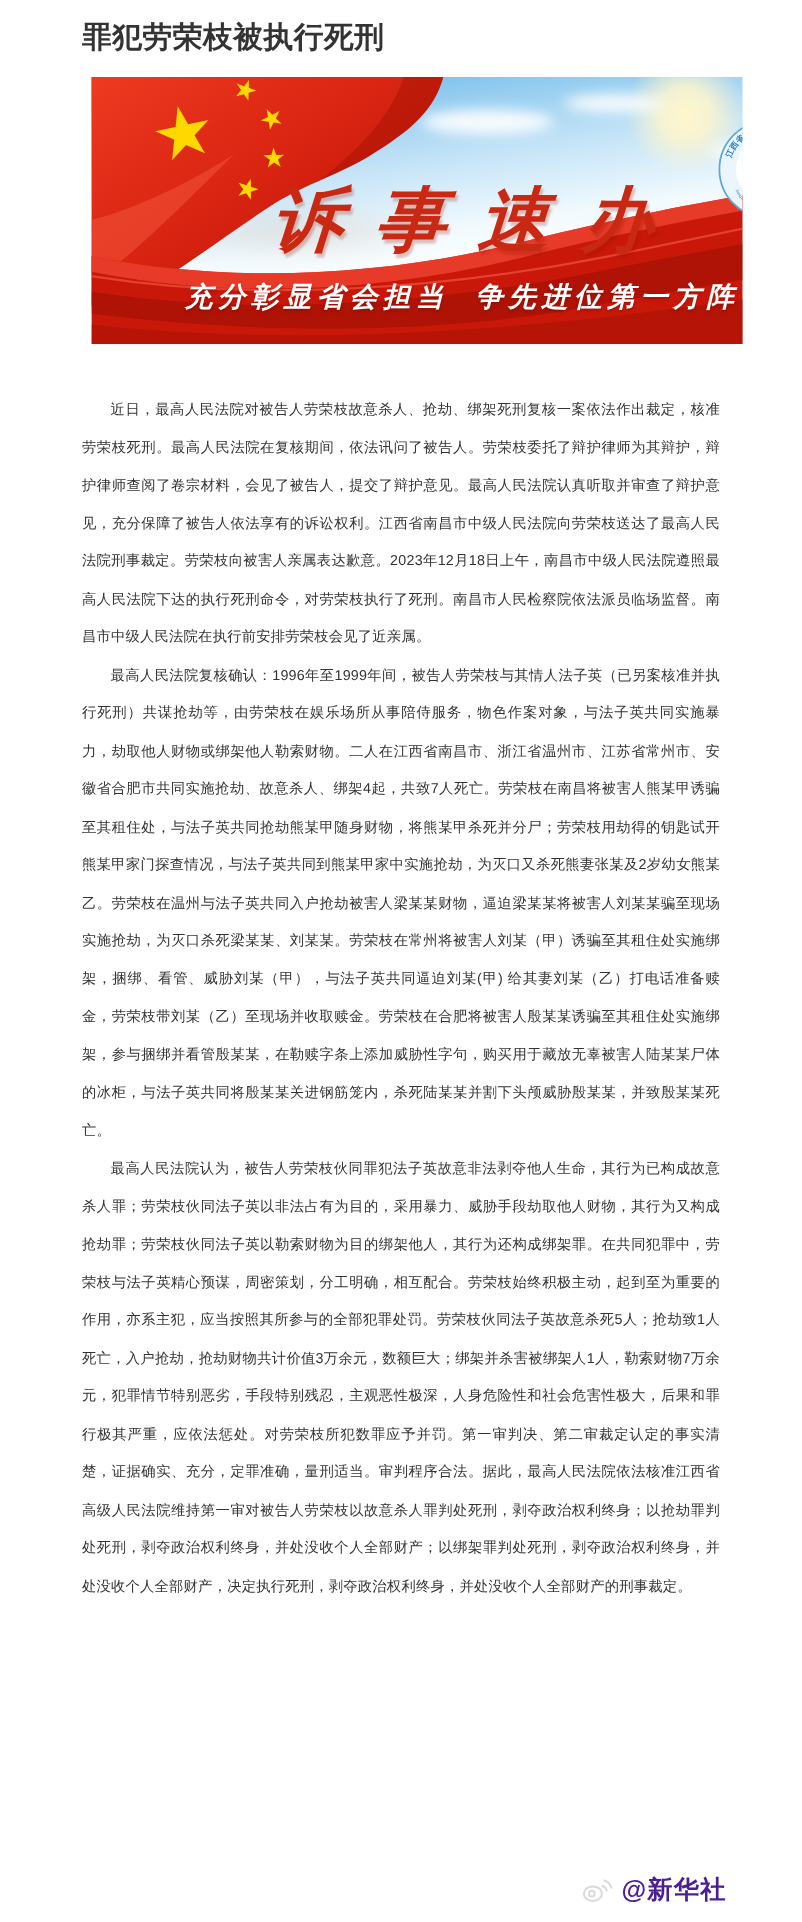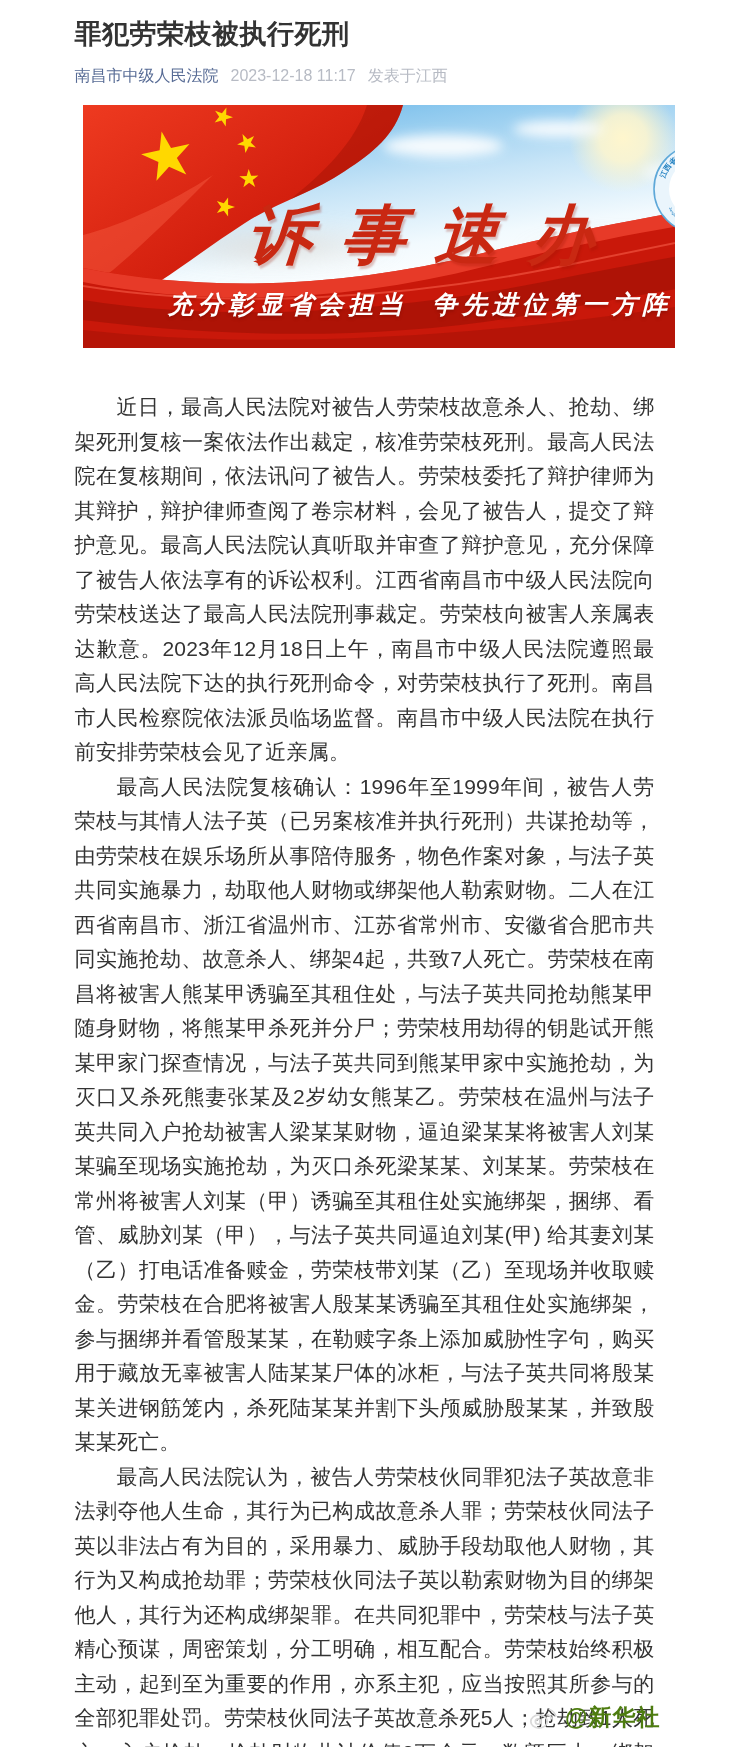--- a/index.html
+++ b/index.html
@@ -54,42 +54,37 @@
     position:absolute; left:0; right:0; top:183px; text-align:center;
     font-size:25px; font-weight:bold; font-style:italic; color:#ffffff;
     letter-spacing:5px; white-space:pre; text-shadow:0 2px 3px rgba(110,10,0,.45);
   }
   .badge { position:absolute; right:14px; top:38px; width:92px; height:92px; }
   
   .article {
     margin-top:42px; padding:0 20px; color:#333333;
   }
   .article p {
-    font-size:21px; line-height:34.5px; text-align:justify;
+    font-size:13px; line-height:34.5px; text-align:justify;
     text-indent:2em; letter-spacing:0.2px; word-break:break-all;
   }
   
   .watermark {
     position:absolute; right:14px; bottom:14px;
     display:flex; align-items:center; gap:7px;
-    color:#4d7c0f; font-size:23px; font-weight:bold; letter-spacing:1px;
+    color:#4c1d95; font-size:23px; font-weight:bold; letter-spacing:1px;
   }
 </style>
 </head>
 <body>
 
 <div class="page">
 
   <h1 class="title">罪犯劳荣枝被执行死刑</h1>
 
-  <div class="meta">
-    <a class="src">南昌市中级人民法院</a>
-    <span class="time">2023-12-18 11:17</span>
-    <span class="loc">发表于江西</span>
-  </div>
 
   <div class="banner">
     <div class="sun"></div>
     <div class="cloud c1"></div>
     <div class="cloud c2"></div>
     <div class="cloud c3"></div>
     <div class="mist m1"></div>
     <div class="mist m2"></div>
 
     <svg class="flag-svg" width="340" height="220" viewBox="0 0 340 220">

